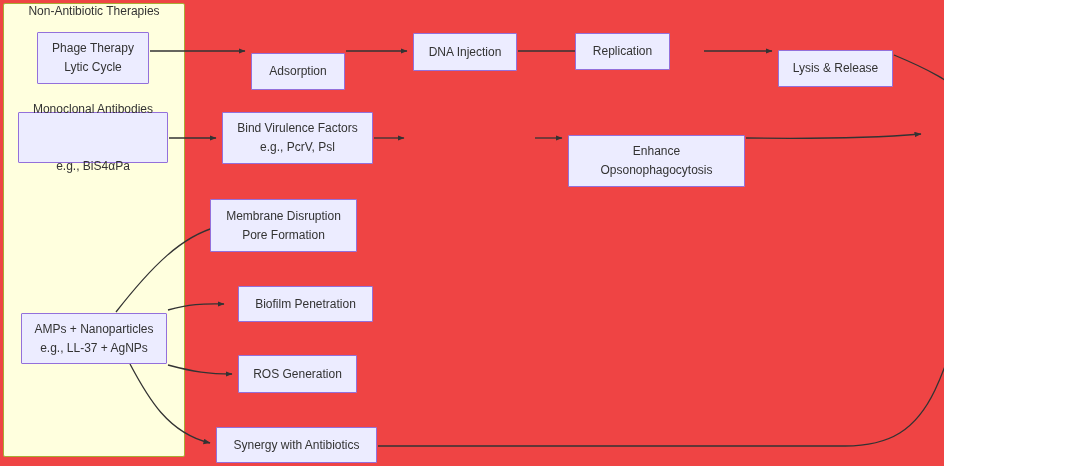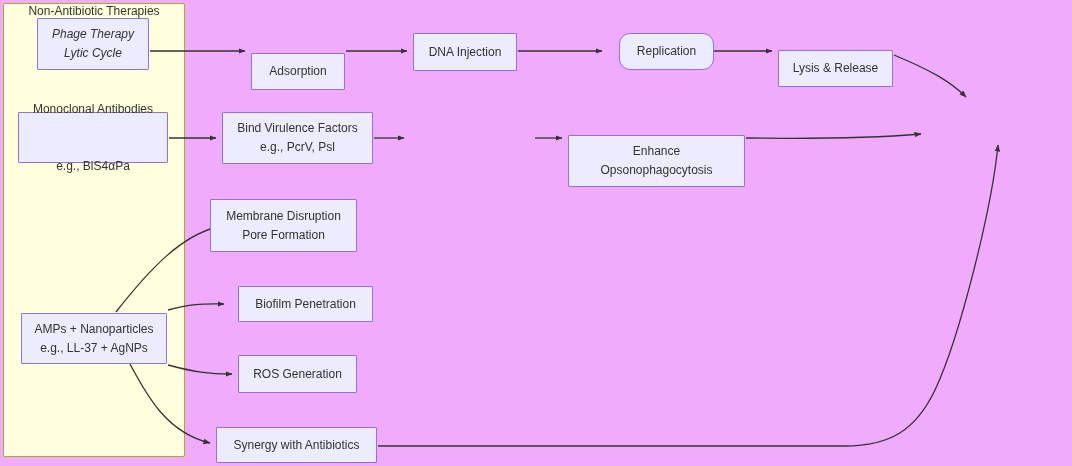--- a/index.html
+++ b/index.html
@@ -1,19 +1,19 @@
 <!DOCTYPE html>
 <html><head>
 <meta charset="utf-8">
 <style>
   html,body{margin:0;padding:0;background:#ffffff;}
   .stage{
     position:relative;
-    width:1072px;height:466px;
-    background:#f0abfc;
+    width:944px;height:466px;
+    background:#ef4444;
     font-family:"Liberation Sans","DejaVu Sans",sans-serif;
     color:#333333;
     overflow:hidden;
   }
   .cluster{
     position:absolute;left:3px;top:3px;width:182px;height:454px;
     background:#ffffde;border:1px solid #aaaa33;border-radius:2px;
     box-sizing:border-box;
   }
   .cluster-title{
@@ -23,24 +23,24 @@
   svg.edges{position:absolute;left:0;top:0;width:1072px;height:466px;}
   .edge{stroke:#333333;stroke-width:1.3;fill:none;}
   .node{
     position:absolute;box-sizing:border-box;
     background:#ececff;border:1px solid #9370db;border-radius:1px;
     display:flex;flex-direction:column;align-items:center;justify-content:center;
     font-size:12px;line-height:1.55;text-align:center;color:#333333;
     white-space:nowrap;
   }
   
-  .n-phage      {left:37px; top:18px; width:112px;height:52px;font-style:italic;}
+  .n-phage      {left:37px; top:32px; width:112px;height:52px;}
   .n-adsorption {left:251px;top:33px; width:94px; height:37px;margin-top:20px;}
   .n-dna        {left:413px;top:33px; width:104px;height:38px;}
-  .n-replication{left:619px;top:33px; width:95px; height:37px;border-radius:11px;}
+  .n-replication{left:575px;top:33px; width:95px; height:37px;}
   .n-lysis      {left:778px;top:50px; width:115px;height:37px;}
   .n-monoclonal {left:18px; top:112px;width:150px;height:51px;gap:38px;}
   .n-bind       {left:222px;top:112px;width:151px;height:52px;}
   .n-neutralize {left:410px;top:120px;width:124px;height:37px;}
   .n-enhance    {left:568px;top:112px;width:177px;height:52px;margin-top:23px;}
   .n-pathogen   {left:927px;top:102px;width:143px;height:37px;}
   .n-membrane   {left:210px;top:199px;width:147px;height:53px;}
   .n-biofilm    {left:238px;top:286px;width:135px;height:36px;}
   .n-amps       {left:21px; top:313px;width:146px;height:51px;}
   .n-ros        {left:238px;top:355px;width:119px;height:38px;}

